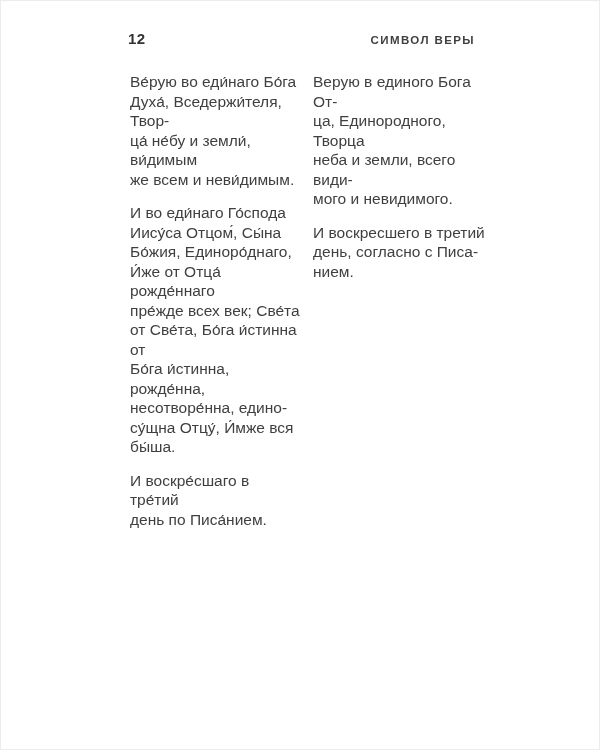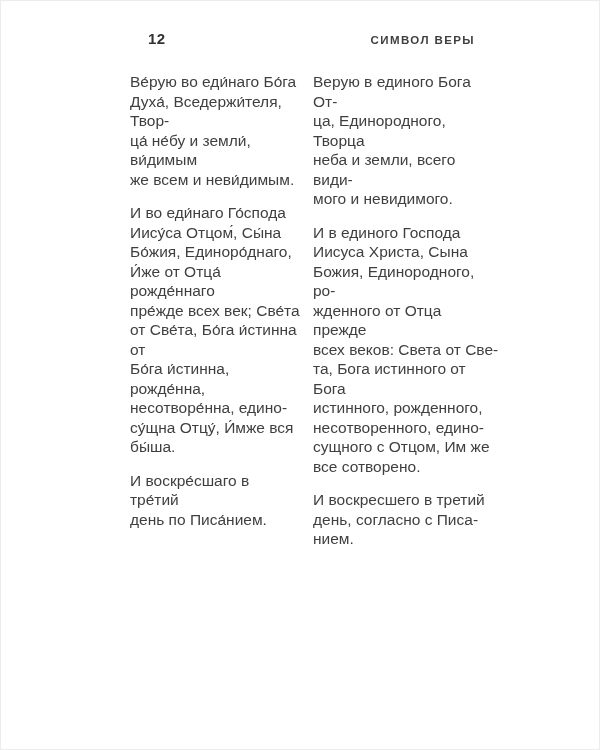--- a/index.html
+++ b/index.html
@@ -14,21 +14,21 @@
     background: #ffffff;
     box-shadow: inset 0 0 0 1px #ececec;
     font-family: "Liberation Sans", "DejaVu Sans", sans-serif;
     color: #3f3f3f;
     overflow: hidden;
     box-sizing: border-box;
   }
   .page-header {
     position: absolute;
     top: 30px;
-    left: 148px;
+    left: 128px;
     right: 125px;
     display: flex;
     justify-content: space-between;
     align-items: baseline;
   }
   .page-number {
     font-size: 15px;
     font-weight: 700;
     color: #333333;
     letter-spacing: 0.5px;
@@ -91,30 +91,20 @@
 бы́ша.</p>
       <p>И воскре́сшаго в тре́тий
 день по Писа́нием.</p>
     </div>
 
     <div class="column russian">
       <p>Верую в единого Бога От-
 ца, Единородного, Творца
 неба и земли, всего види-
 мого и невидимого.</p>
-      <p>И в единого Господа
-Иисуса Христа, Сына
-Божия, Единородного, ро-
-жденного от Отца прежде
-всех веков: Света от Све-
-та, Бога истинного от Бога
-истинного, рожденного,
-несотворенного, едино-
-сущного с Отцом, Им же
-все сотворено.</p>
       <p>И воскресшего в третий
 день, согласно с Писа-
 нием.</p>
     </div>
 
   </div>
 
 </div>
 
 </body></html>

